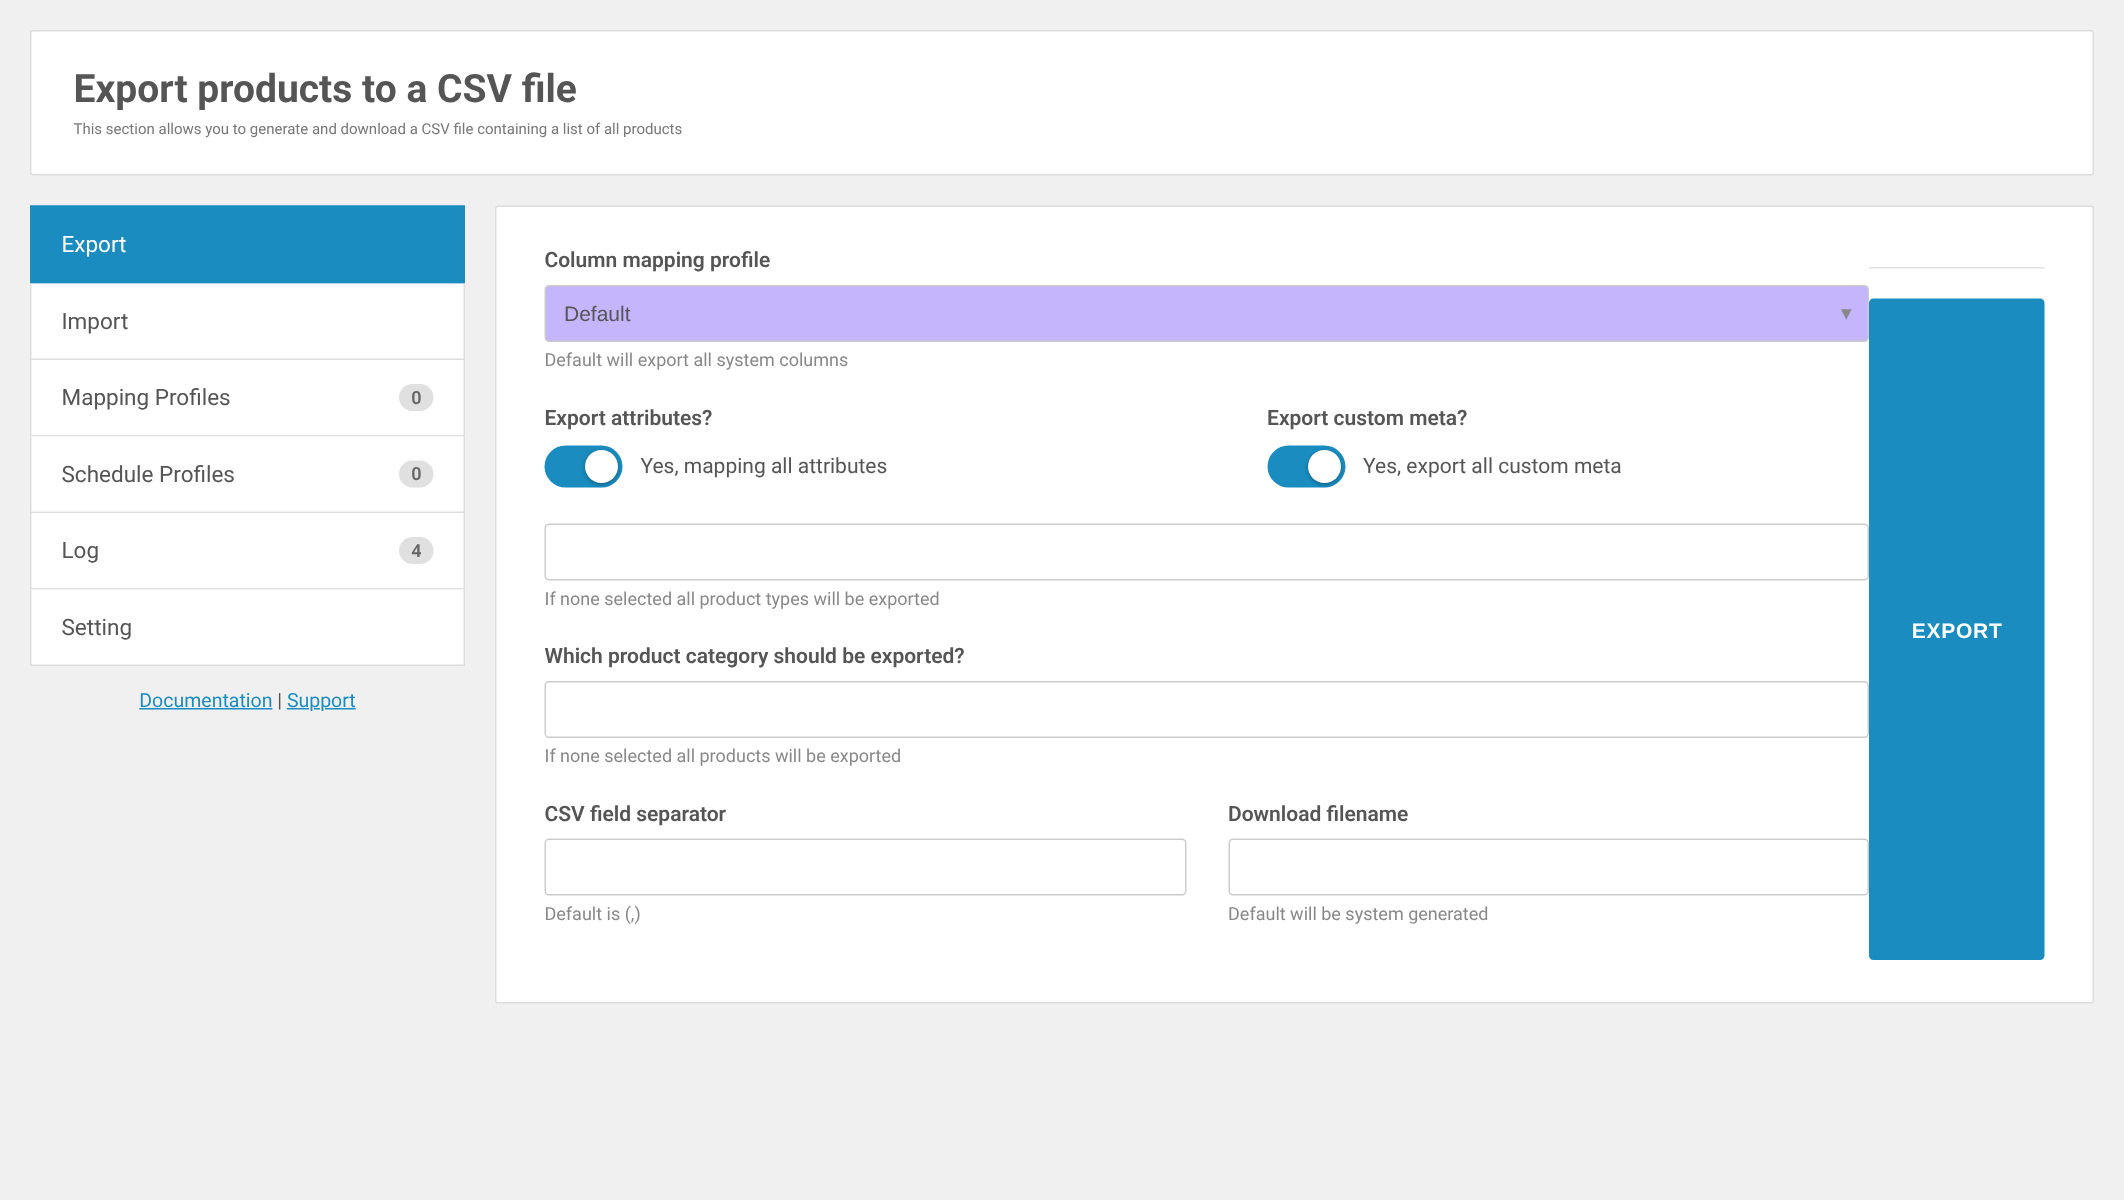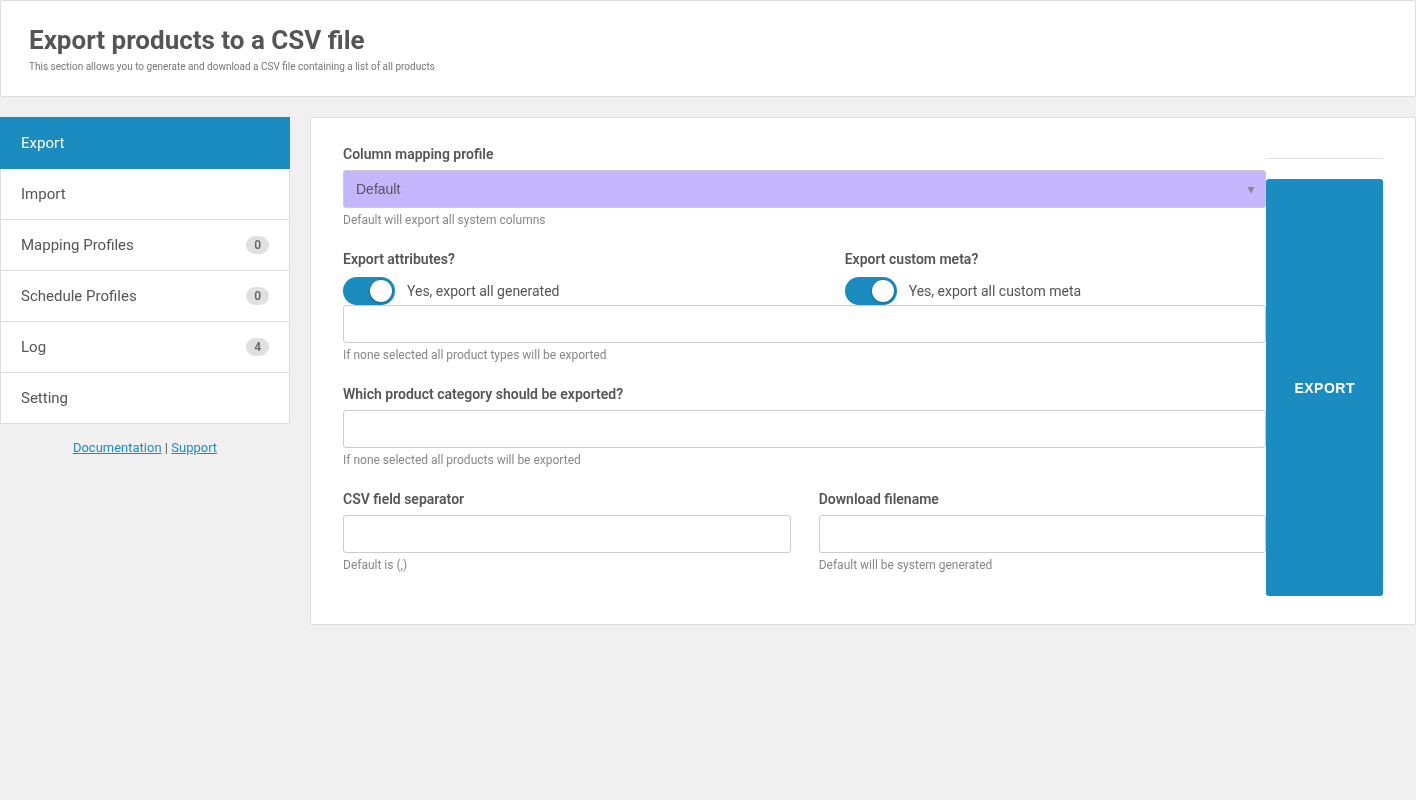--- a/index.html
+++ b/index.html
@@ -6,20 +6,21 @@
     body {
       font-family: -apple-system, BlinkMacSystemFont, "Segoe UI", Roboto, sans-serif;
       background: #f0f0f0;
       color: #555;
       font-size: 14px;
     }
 
     .page-wrapper {
       max-width: 1416px;
       margin: 0 auto;
+      padding: 20px;
     }
 
     
     .header-card {
       background: #fff;
       border: 1px solid #ddd;
       padding: 24px 28px;
       margin-bottom: 20px;
       border-radius: 2px;
     }
@@ -135,20 +136,21 @@
       top: 50%;
       transform: translateY(-50%);
       pointer-events: none;
       color: #888;
     }
 
     
     .toggle-row {
       display: flex;
       gap: 80px;
+      margin-bottom: 24px;
     }
     .toggle-group {
       flex: 1;
     }
     .toggle-label-text {
       font-size: 14px;
       font-weight: 600;
       color: #555;
       margin-bottom: 10px;
       display: block;
@@ -298,21 +300,21 @@
 
         <div class="toggle-row">
 
           <div class="toggle-group">
             <span class="toggle-label-text">Export attributes?</span>
             <div class="toggle-with-text">
               <label class="toggle-switch">
                 <input type="checkbox" checked="" style="">
                 <span class="toggle-slider"></span>
               </label>
-              <span class="toggle-text">Yes, export all generated</span>
+              <span class="toggle-text">Yes, mapping all attributes</span>
             </div>
           </div>
 
           <div class="toggle-group">
             <span class="toggle-label-text">Export custom meta?</span>
             <div class="toggle-with-text">
               <label class="toggle-switch">
                 <input type="checkbox" checked="" style="">
                 <span class="toggle-slider"></span>
               </label>

